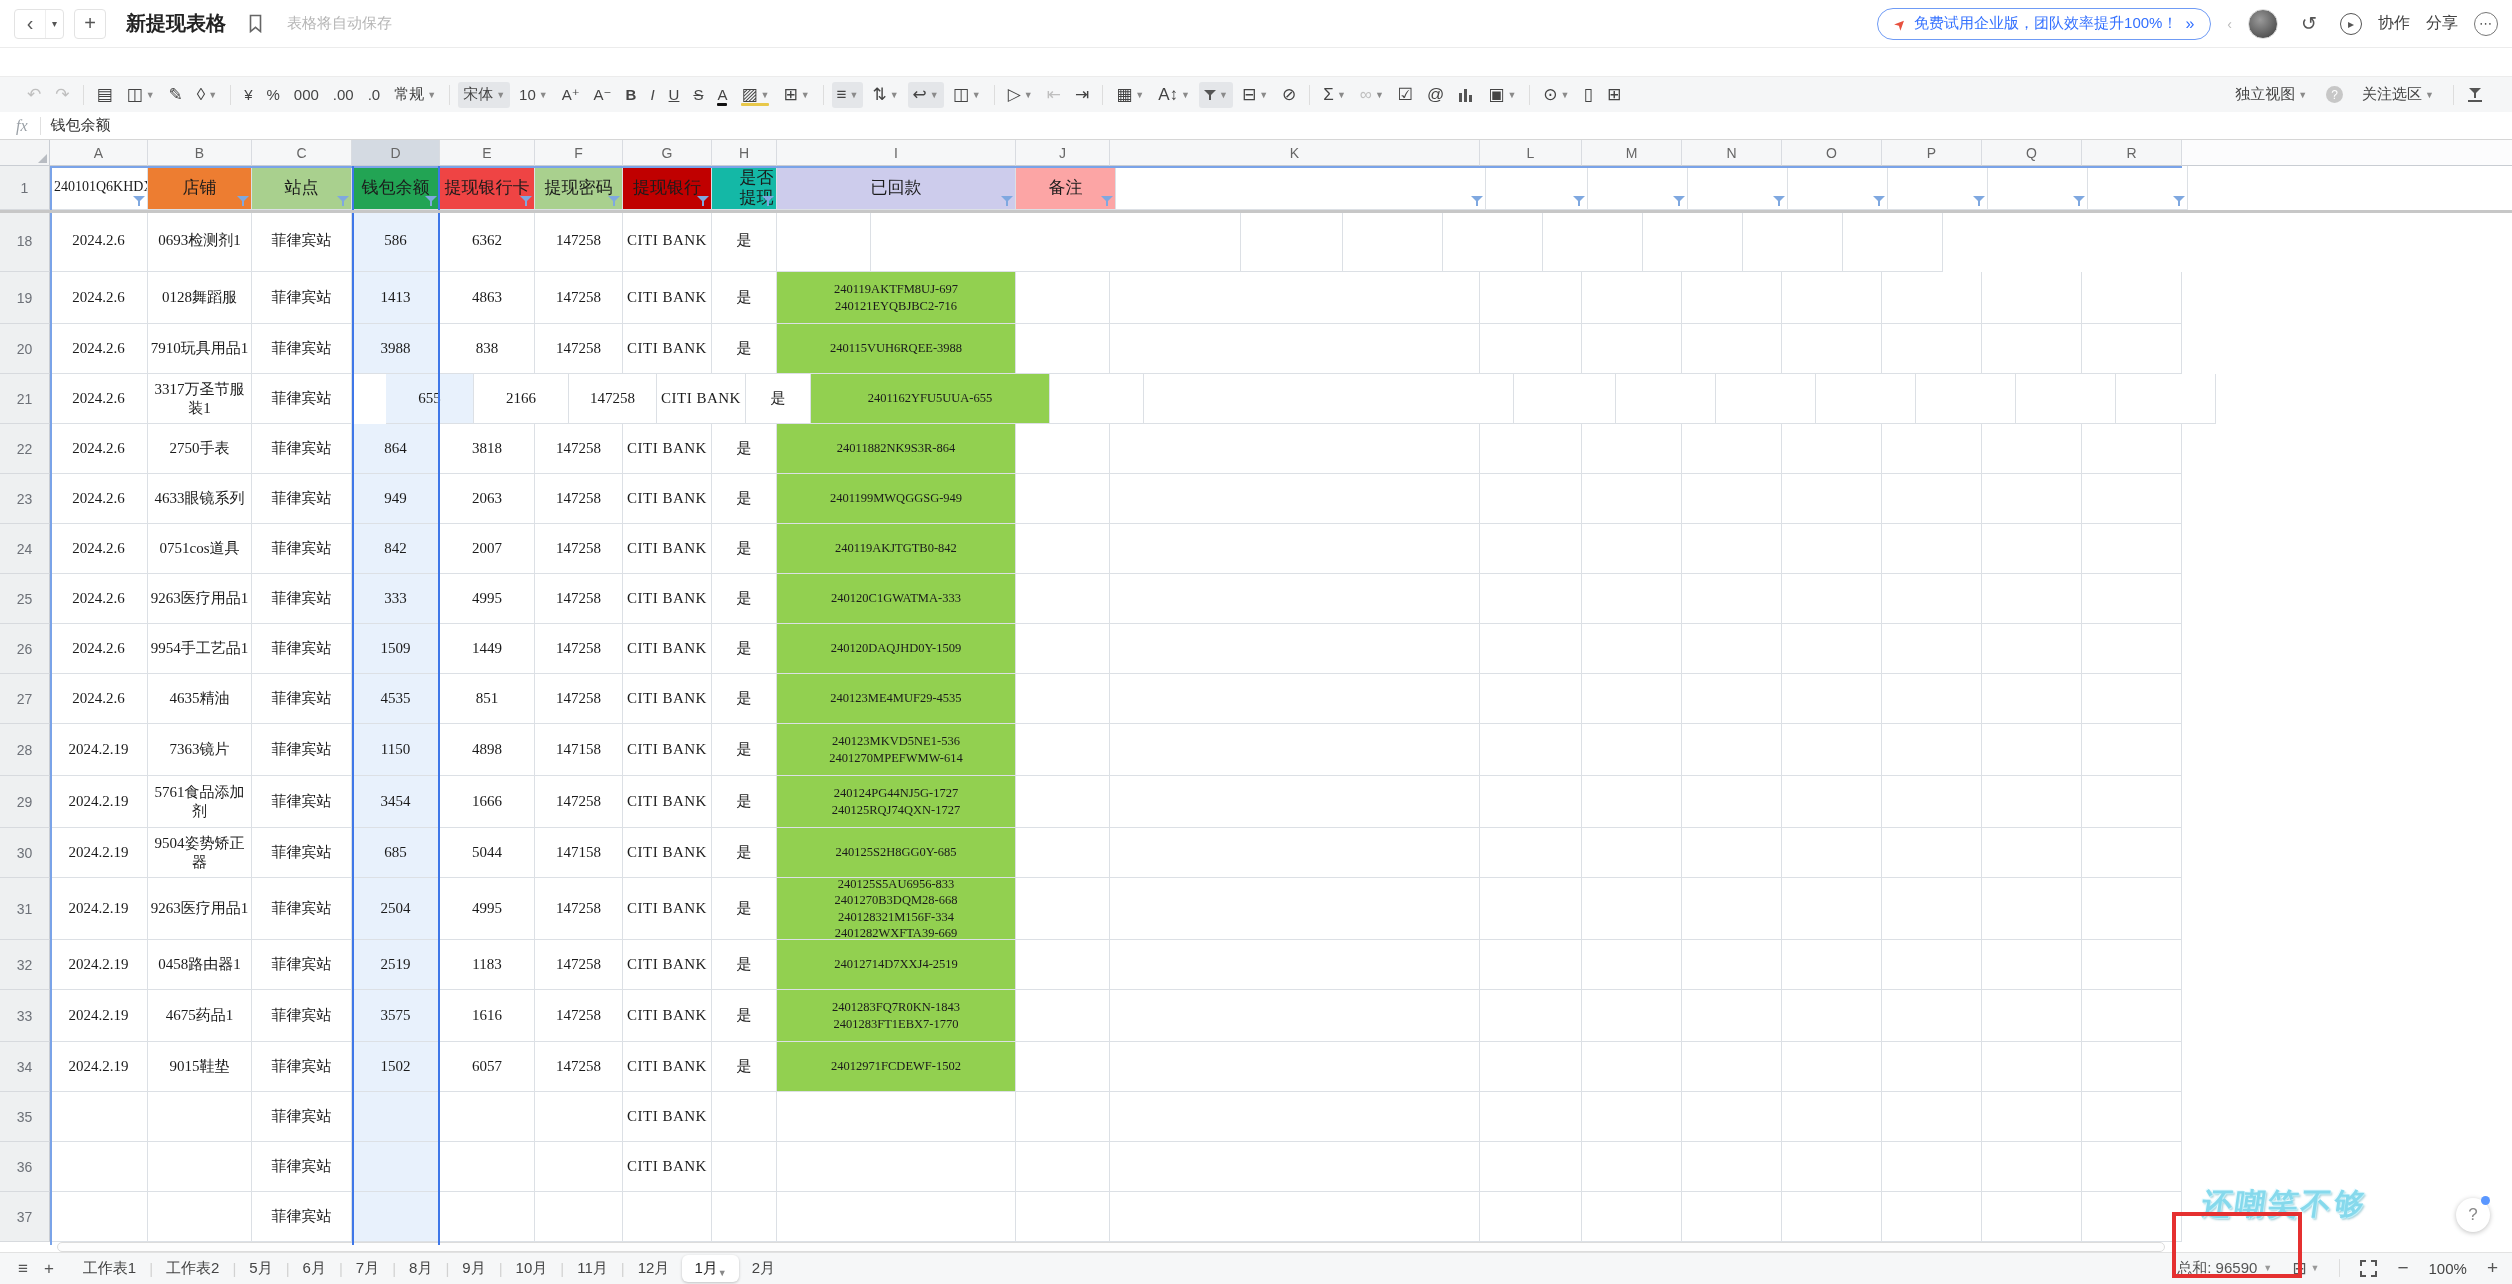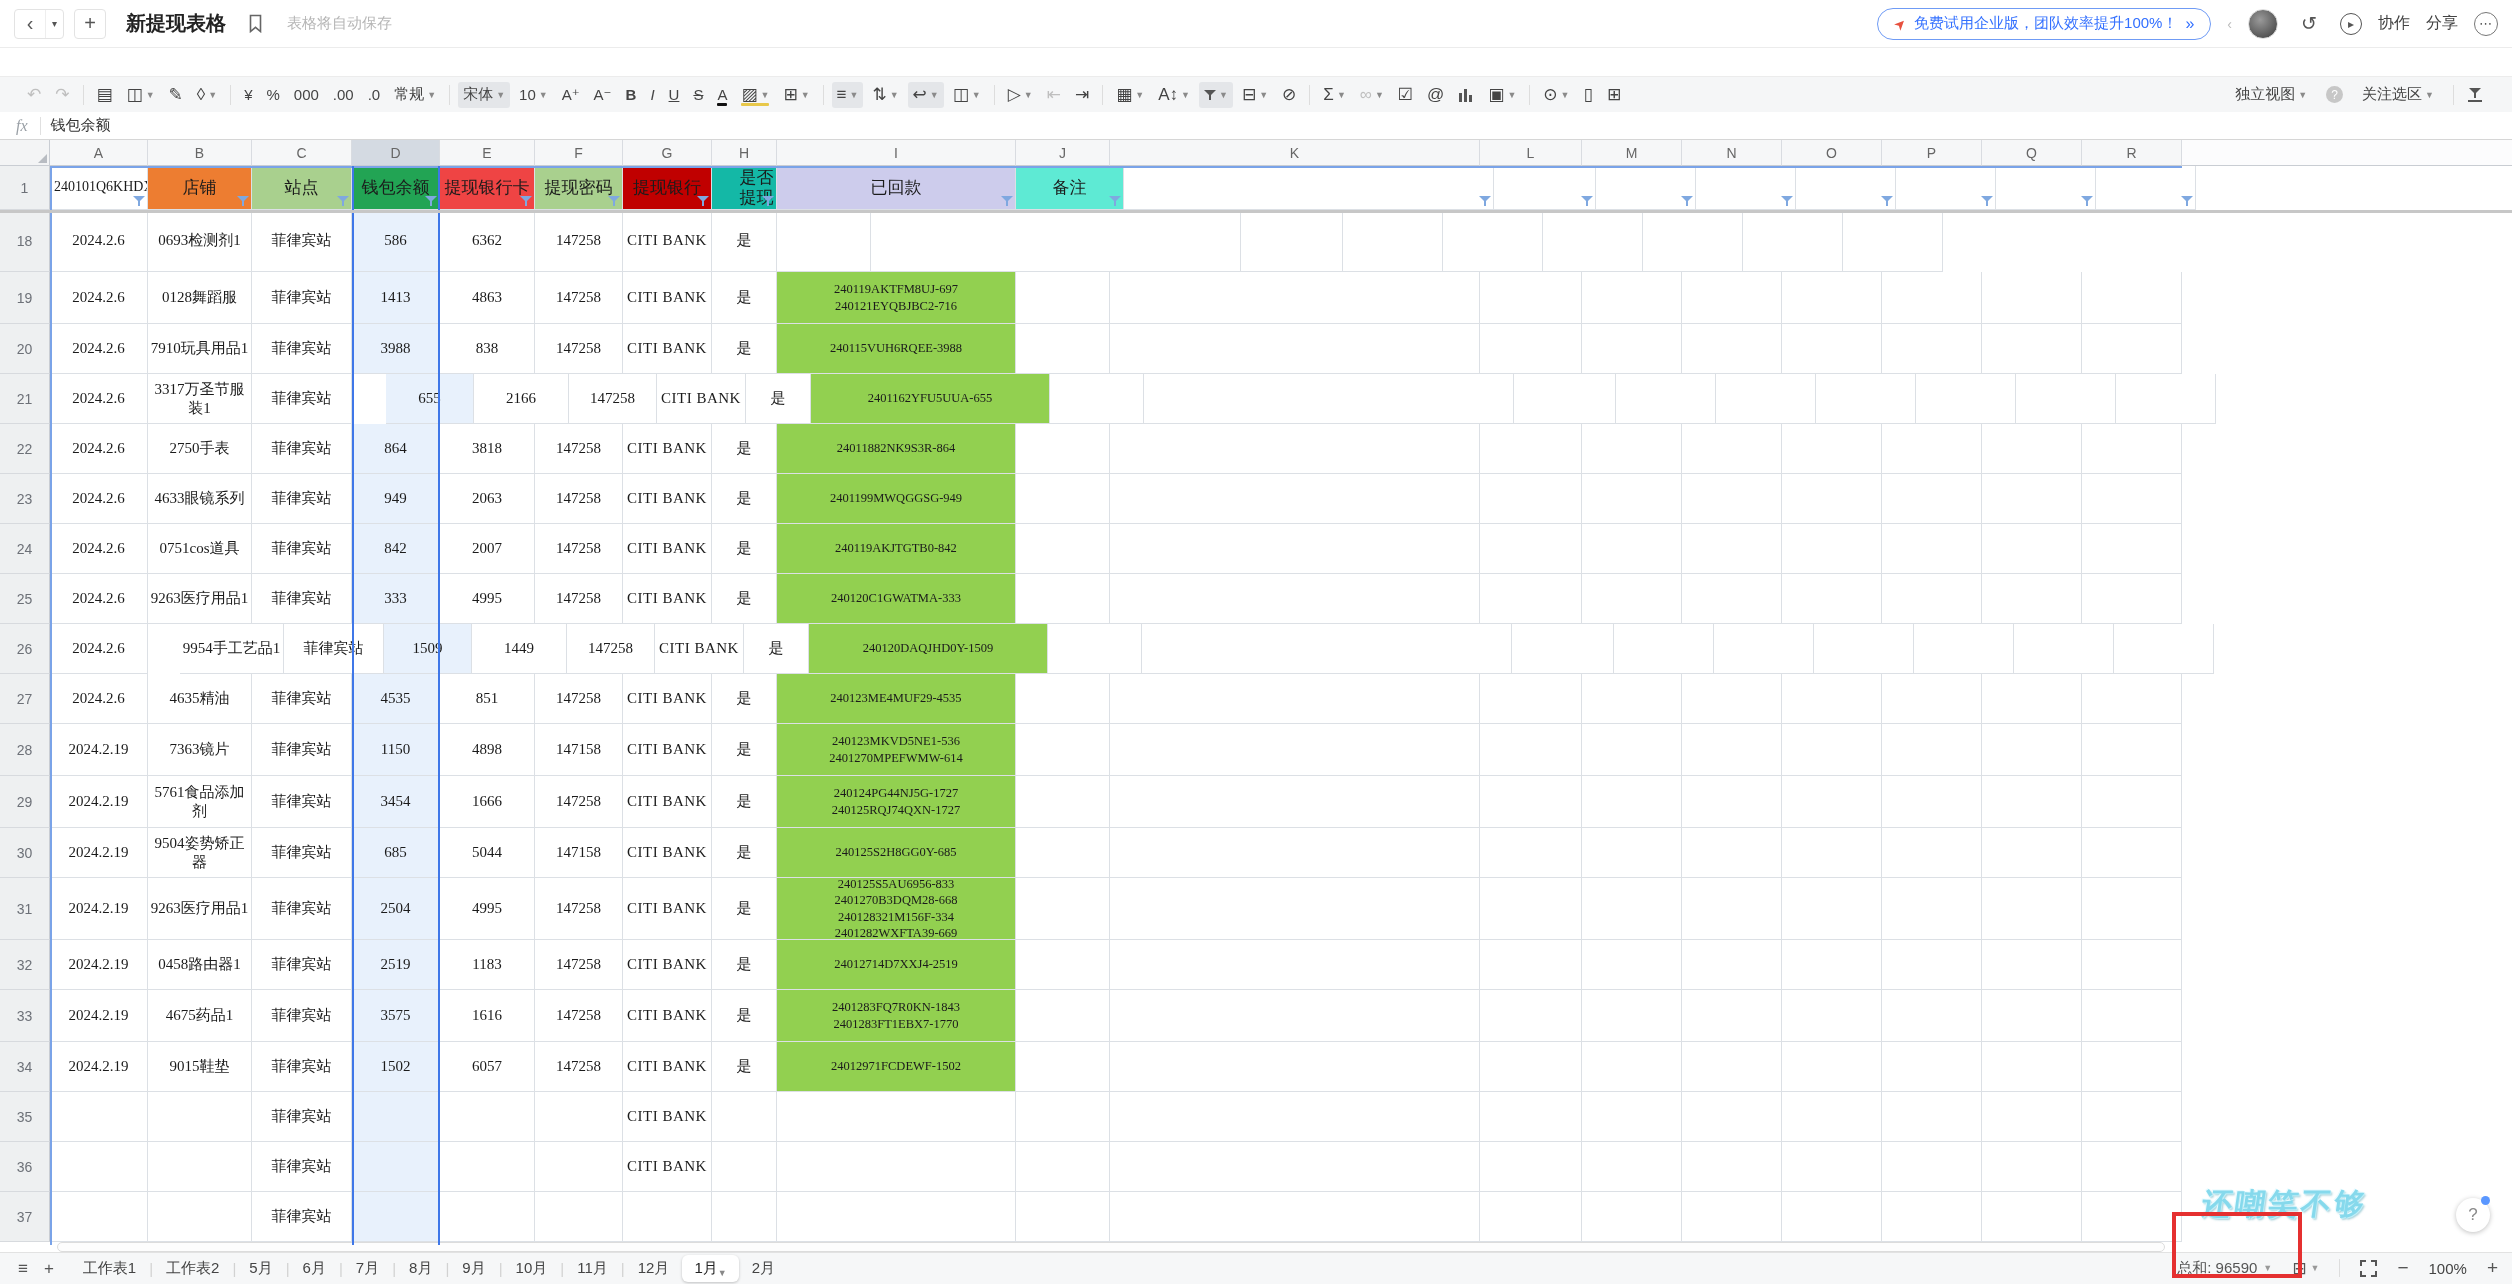--- a/index.html
+++ b/index.html
@@ -401,21 +401,21 @@
           <span class="funnel fun"></span>
         </div>
         <div class="cell hdrcell" style="width: 65px; background: #14b8a6; padding-left: 27px;">
           <span>是否提现</span>
           <span class="funnel fun"></span>
         </div>
         <div class="cell hdrcell" style="width: 239px; background: rgb(205, 204, 236);">
           <span>已回款</span>
           <span class="funnel fun"></span>
         </div>
-        <div class="cell hdrcell" style="width: 108px; background: #5eead4;">
+        <div class="cell hdrcell" style="width: 100px; background: #fca5a5;">
           <span>备注</span>
           <span class="funnel fun"></span>
         </div>
         <div class="cell hdrcell" style="width: 370px; background: rgb(255, 255, 255);">
           <span></span>
           <span class="funnel fun"></span>
         </div>
         <div class="cell hdrcell" style="width: 102px; background: rgb(255, 255, 255);">
           <span></span>
           <span class="funnel fun"></span>
@@ -633,21 +633,21 @@
         <div class="cell" style="width: 100px;"></div>
         <div class="cell" style="width: 100px;"></div>
         <div class="cell" style="width: 100px;"></div>
         <div class="cell" style="width: 100px;"></div>
         <div class="cell" style="width: 100px;"></div>
         <div style="flex: 1 1 0%; background: rgb(255, 255, 255);"></div>
       </div>
       <div class="grow" style="height: 50px;">
         <div class="gut" style="width: 50px;">26</div>
         <div class="cell" style="width: 98px;">2024.2.6</div>
-        <div class="cell" style="width: 104px; margin-left: 32px;">9954手工艺品1</div>
+        <div class="cell" style="width: 104px;">9954手工艺品1</div>
         <div class="cell" style="width: 100px;">菲律宾站</div>
         <div class="cell selfill" style="width: 88px;">1509</div>
         <div class="cell" style="width: 95px;">1449</div>
         <div class="cell" style="width: 88px;">147258</div>
         <div class="cell bankcell" style="width: 89px;">CITI BANK</div>
         <div class="cell" style="width: 65px;">是</div>
         <div class="cell greencell" style="width: 239px;">
           <div>240120DAQJHD0Y-1509</div>
         </div>
         <div class="cell" style="width: 94px;"></div>

